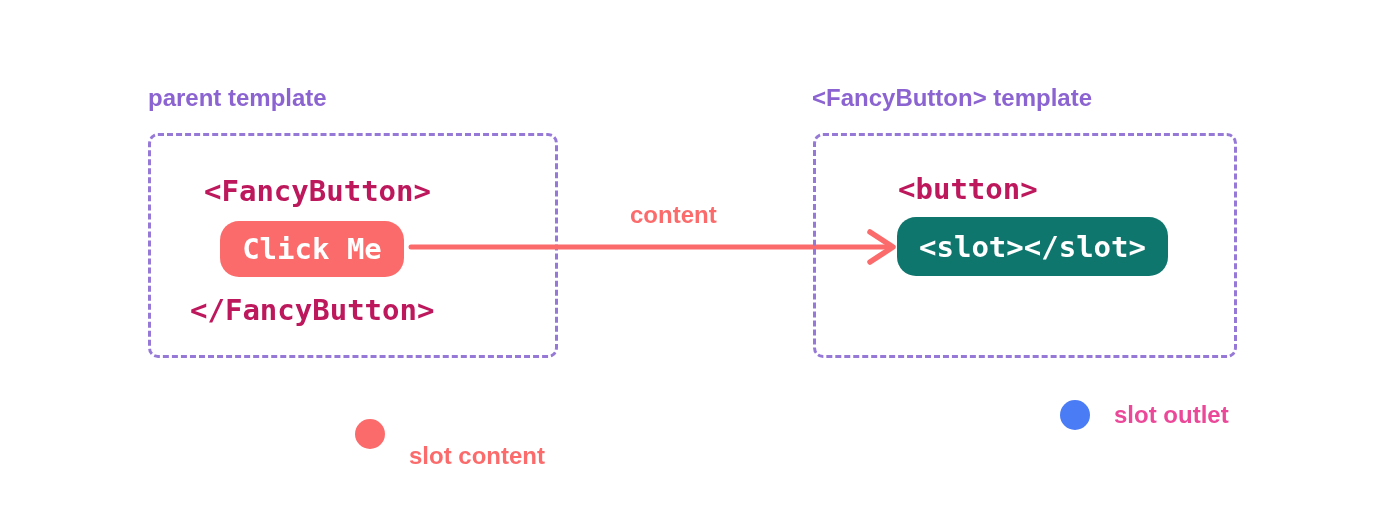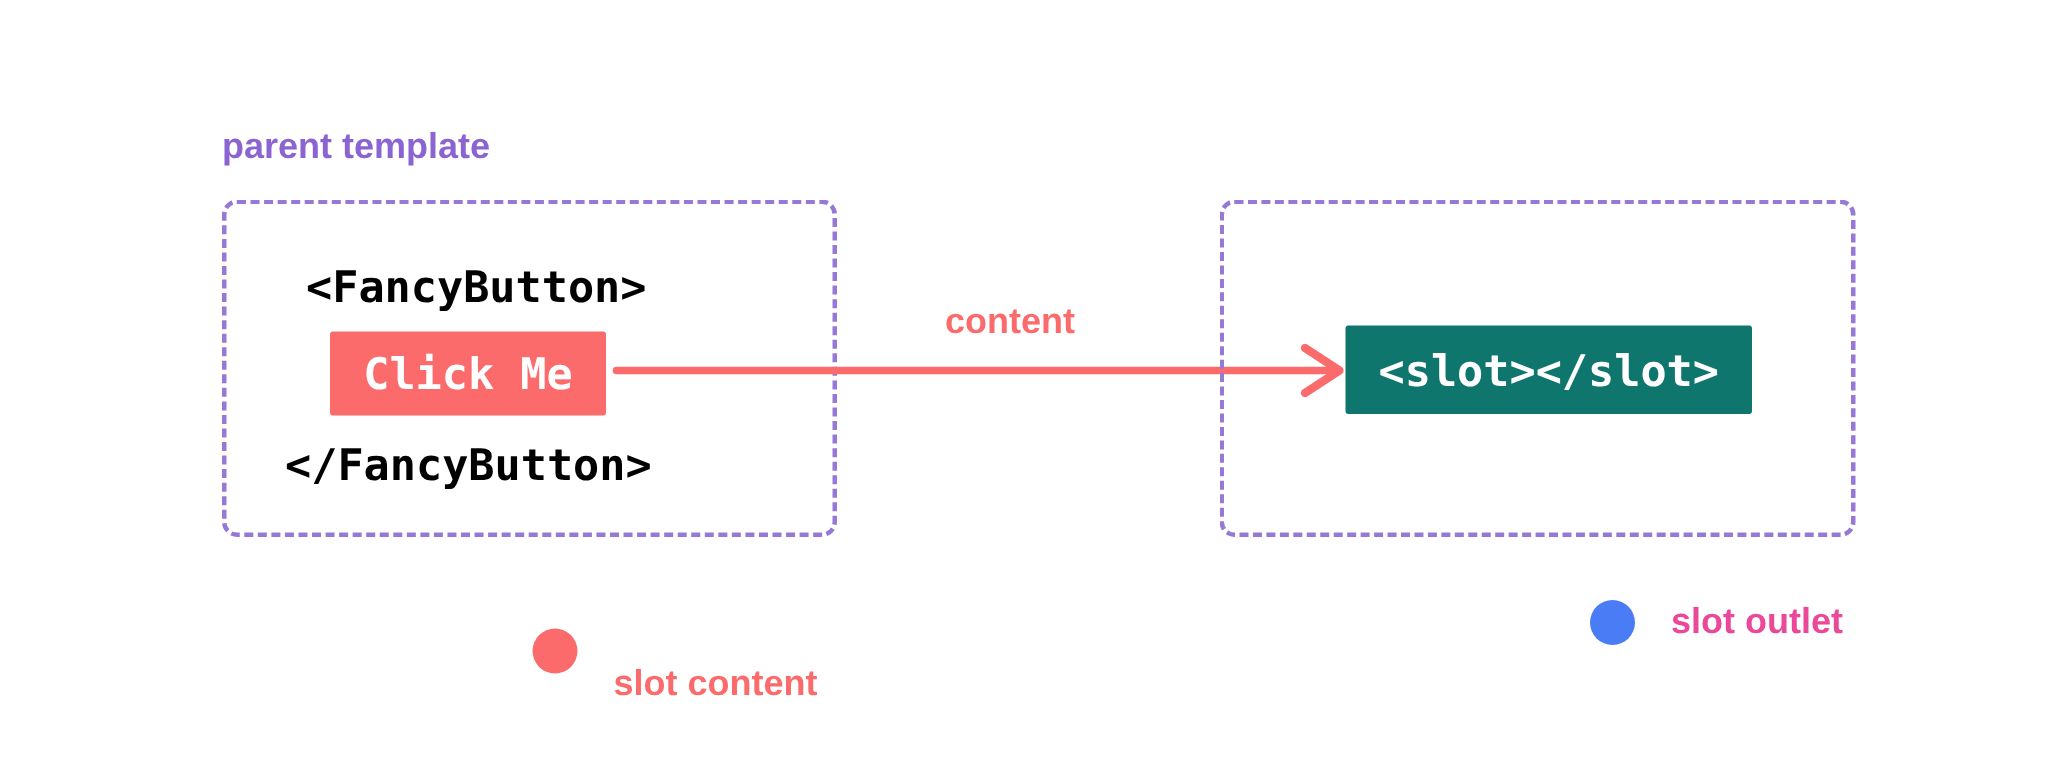--- a/index.html
+++ b/index.html
@@ -28,27 +28,27 @@
     position: absolute;
     border: 3px dashed #9678d7;
     border-radius: 10px;
     box-sizing: border-box;
   }
   .code-line {
     position: absolute;
     font-family: "DejaVu Sans Mono", "Liberation Mono", monospace;
     font-size: 29px;
     font-weight: 700;
-    color: #000000;
+    color: #be185d;
     white-space: nowrap;
     line-height: 1;
   }
   .pill {
     position: absolute;
-    border-radius: 2px;
+    border-radius: 19px;
     display: flex;
     align-items: center;
     justify-content: center;
     font-family: "DejaVu Sans Mono", "Liberation Mono", monospace;
     font-size: 29px;
     font-weight: 700;
     color: #ffffff;
     white-space: nowrap;
   }
   .pill.red  { background: #fc6b6b; }
@@ -104,23 +104,25 @@
 
   <div class="code-line" style="left:190px; top:296px;">&lt;/FancyButton&gt;</div>
 
   <div class="arrow-label" style="left:630px; top:203px;">content</div>
 
   <svg class="arrow-svg" width="496" height="40" viewBox="0 0 496 40">
     <line x1="5" y1="20" x2="480" y2="20" stroke="#fc6b6b" stroke-width="5" stroke-linecap="round"></line>
     <polyline points="464,5 487,20 464,35" fill="none" stroke="#fc6b6b" stroke-width="5.5" stroke-linecap="round" stroke-linejoin="round"></polyline>
   </svg>
 
+  <div class="panel-label" style="left:812px; top:86px;">&lt;FancyButton&gt; template</div>
 
   <div class="dashed-box" style="left:813px; top:133px; width:424px; height:225px;"></div>
 
+  <div class="code-line" style="left:898px; top:175px;">&lt;button&gt;</div>
 
   <div class="pill blue" style="left:897px; top:217px; width:271px; height:59px;">&lt;slot&gt;&lt;/slot&gt;</div>
 
 
   <div class="legend-item" style="left:355px; top:400px;">
     <span class="legend-dot red"></span>
     <span class="legend-text red">slot content</span>
   </div>
 
   <div class="legend-item" style="left:1060px; top:400px;">

